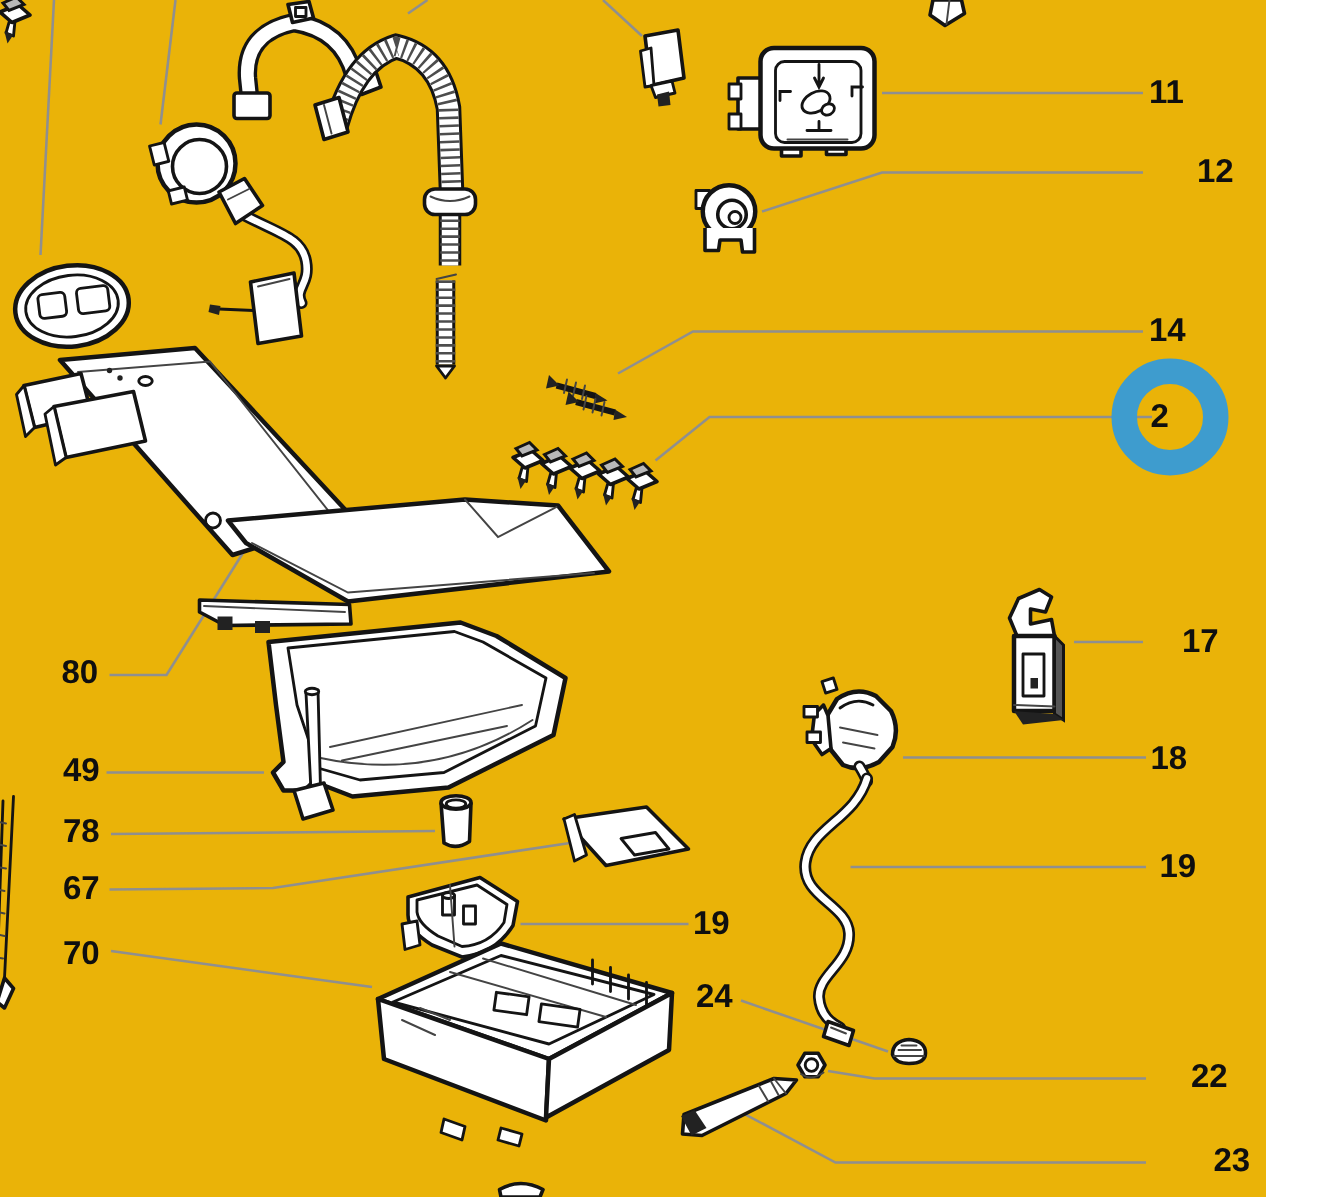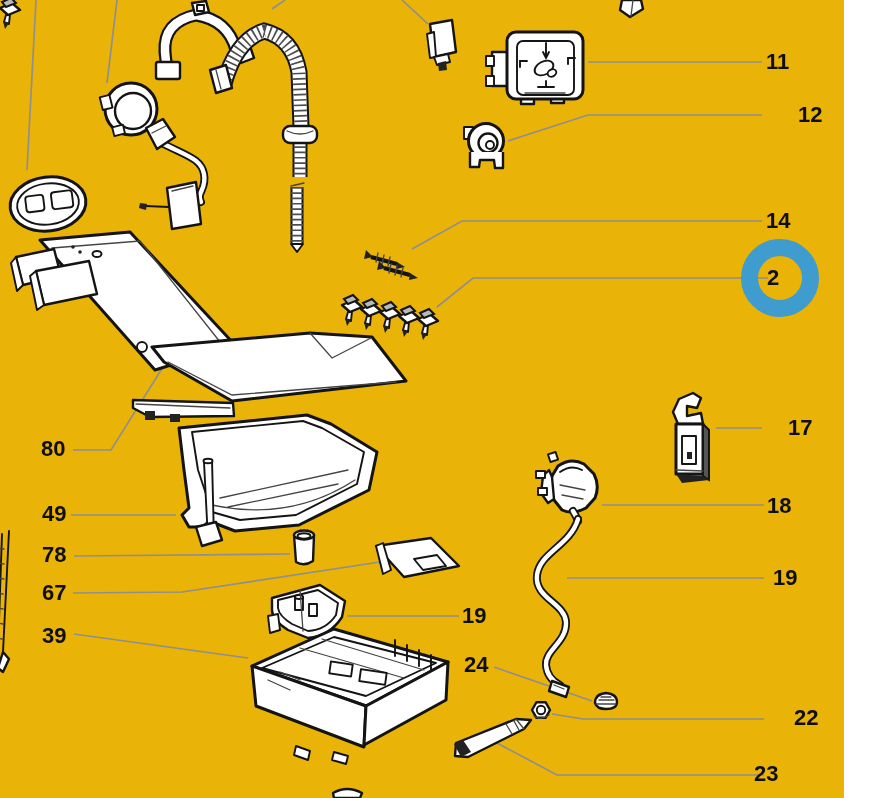--- a/index.html
+++ b/index.html
@@ -310,22 +310,22 @@
 <div class="ring"></div>
 
 <div class="callout" style="left:766px;top:62px">11</div>
 <div class="callout" style="left:798px;top:115px">12</div>
 <div class="callout" style="left:766px;top:221px">14</div>
 <div class="callout" style="left:767px;top:278px">2</div>
 <div class="callout" style="left:788px;top:428px">17</div>
 <div class="callout" style="left:767px;top:506px">18</div>
 <div class="callout" style="left:773px;top:578px">19</div>
 <div class="callout" style="left:794px;top:718px">22</div>
-<div class="callout" style="left:754px;top:774px">23</div>
+<div class="callout" style="left:809px;top:774px">23</div>
 <div class="callout" style="left:464px;top:665px">24</div>
 <div class="callout" style="left:462px;top:616px">19</div>
-<div class="callout" style="left:42px;top:636px">39</div>
+<div class="callout" style="left:42px;top:636px">70</div>
 <div class="callout" style="left:42px;top:593px">67</div>
 <div class="callout" style="left:42px;top:555px">78</div>
 <div class="callout" style="left:42px;top:514px">49</div>
 <div class="callout" style="left:41px;top:449px">80</div>
 
 </div>
 
 </body></html>

